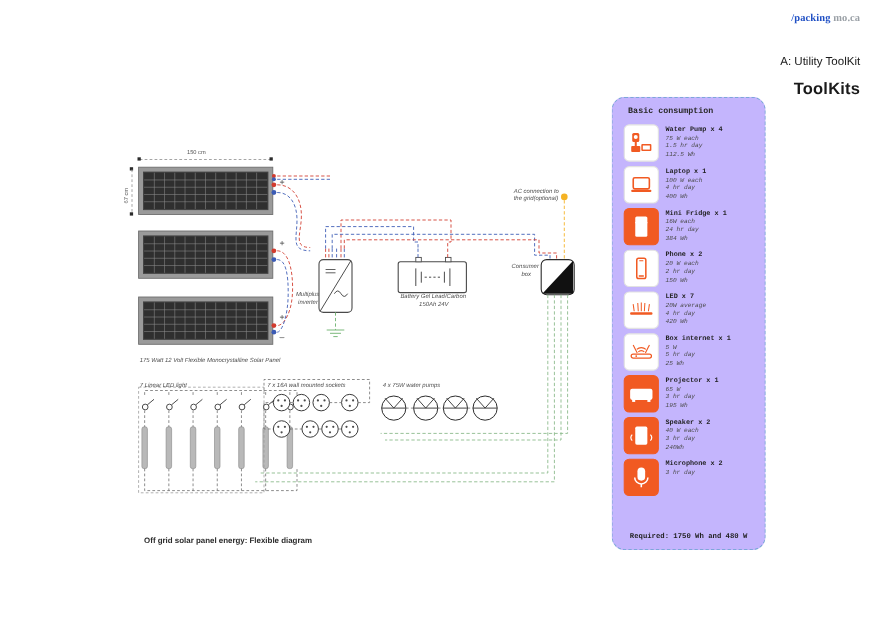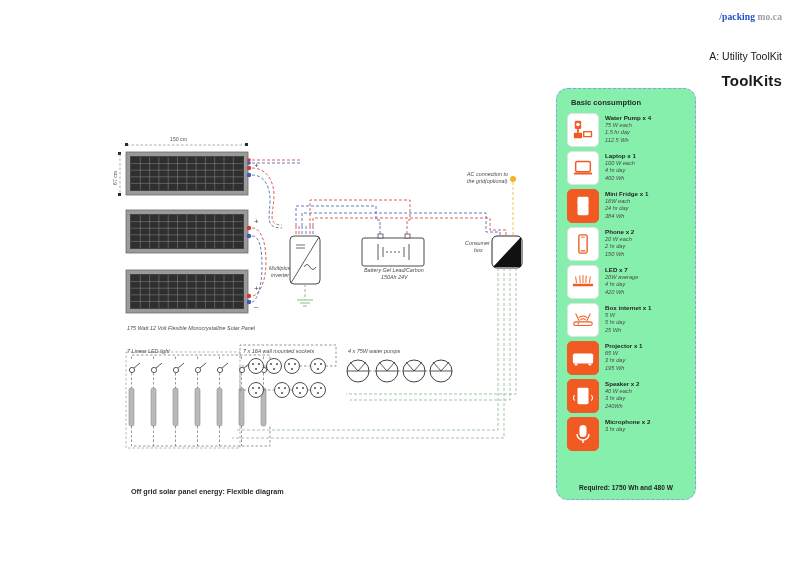--- a/index.html
+++ b/index.html
@@ -59,21 +59,22 @@
   
   .sidebar {
     position: absolute;
     left: 556px;
     top: 88px;
     width: 140px;
     height: 412px;
     border: 1.2px dashed #7da7d9;
     border-radius: 12px;
     box-sizing: border-box;
-    background: #86efac;
+    background: #c4b5fd;
+    font-family: Liberation Mono, monospace;
   }
   .sidebar-title {
     position: absolute;
     left: 14px;
     top: 9px;
     font-size: 7.6px;
     font-weight: bold;
     color: #2b2b2b;
   }
   .consumption-list {

